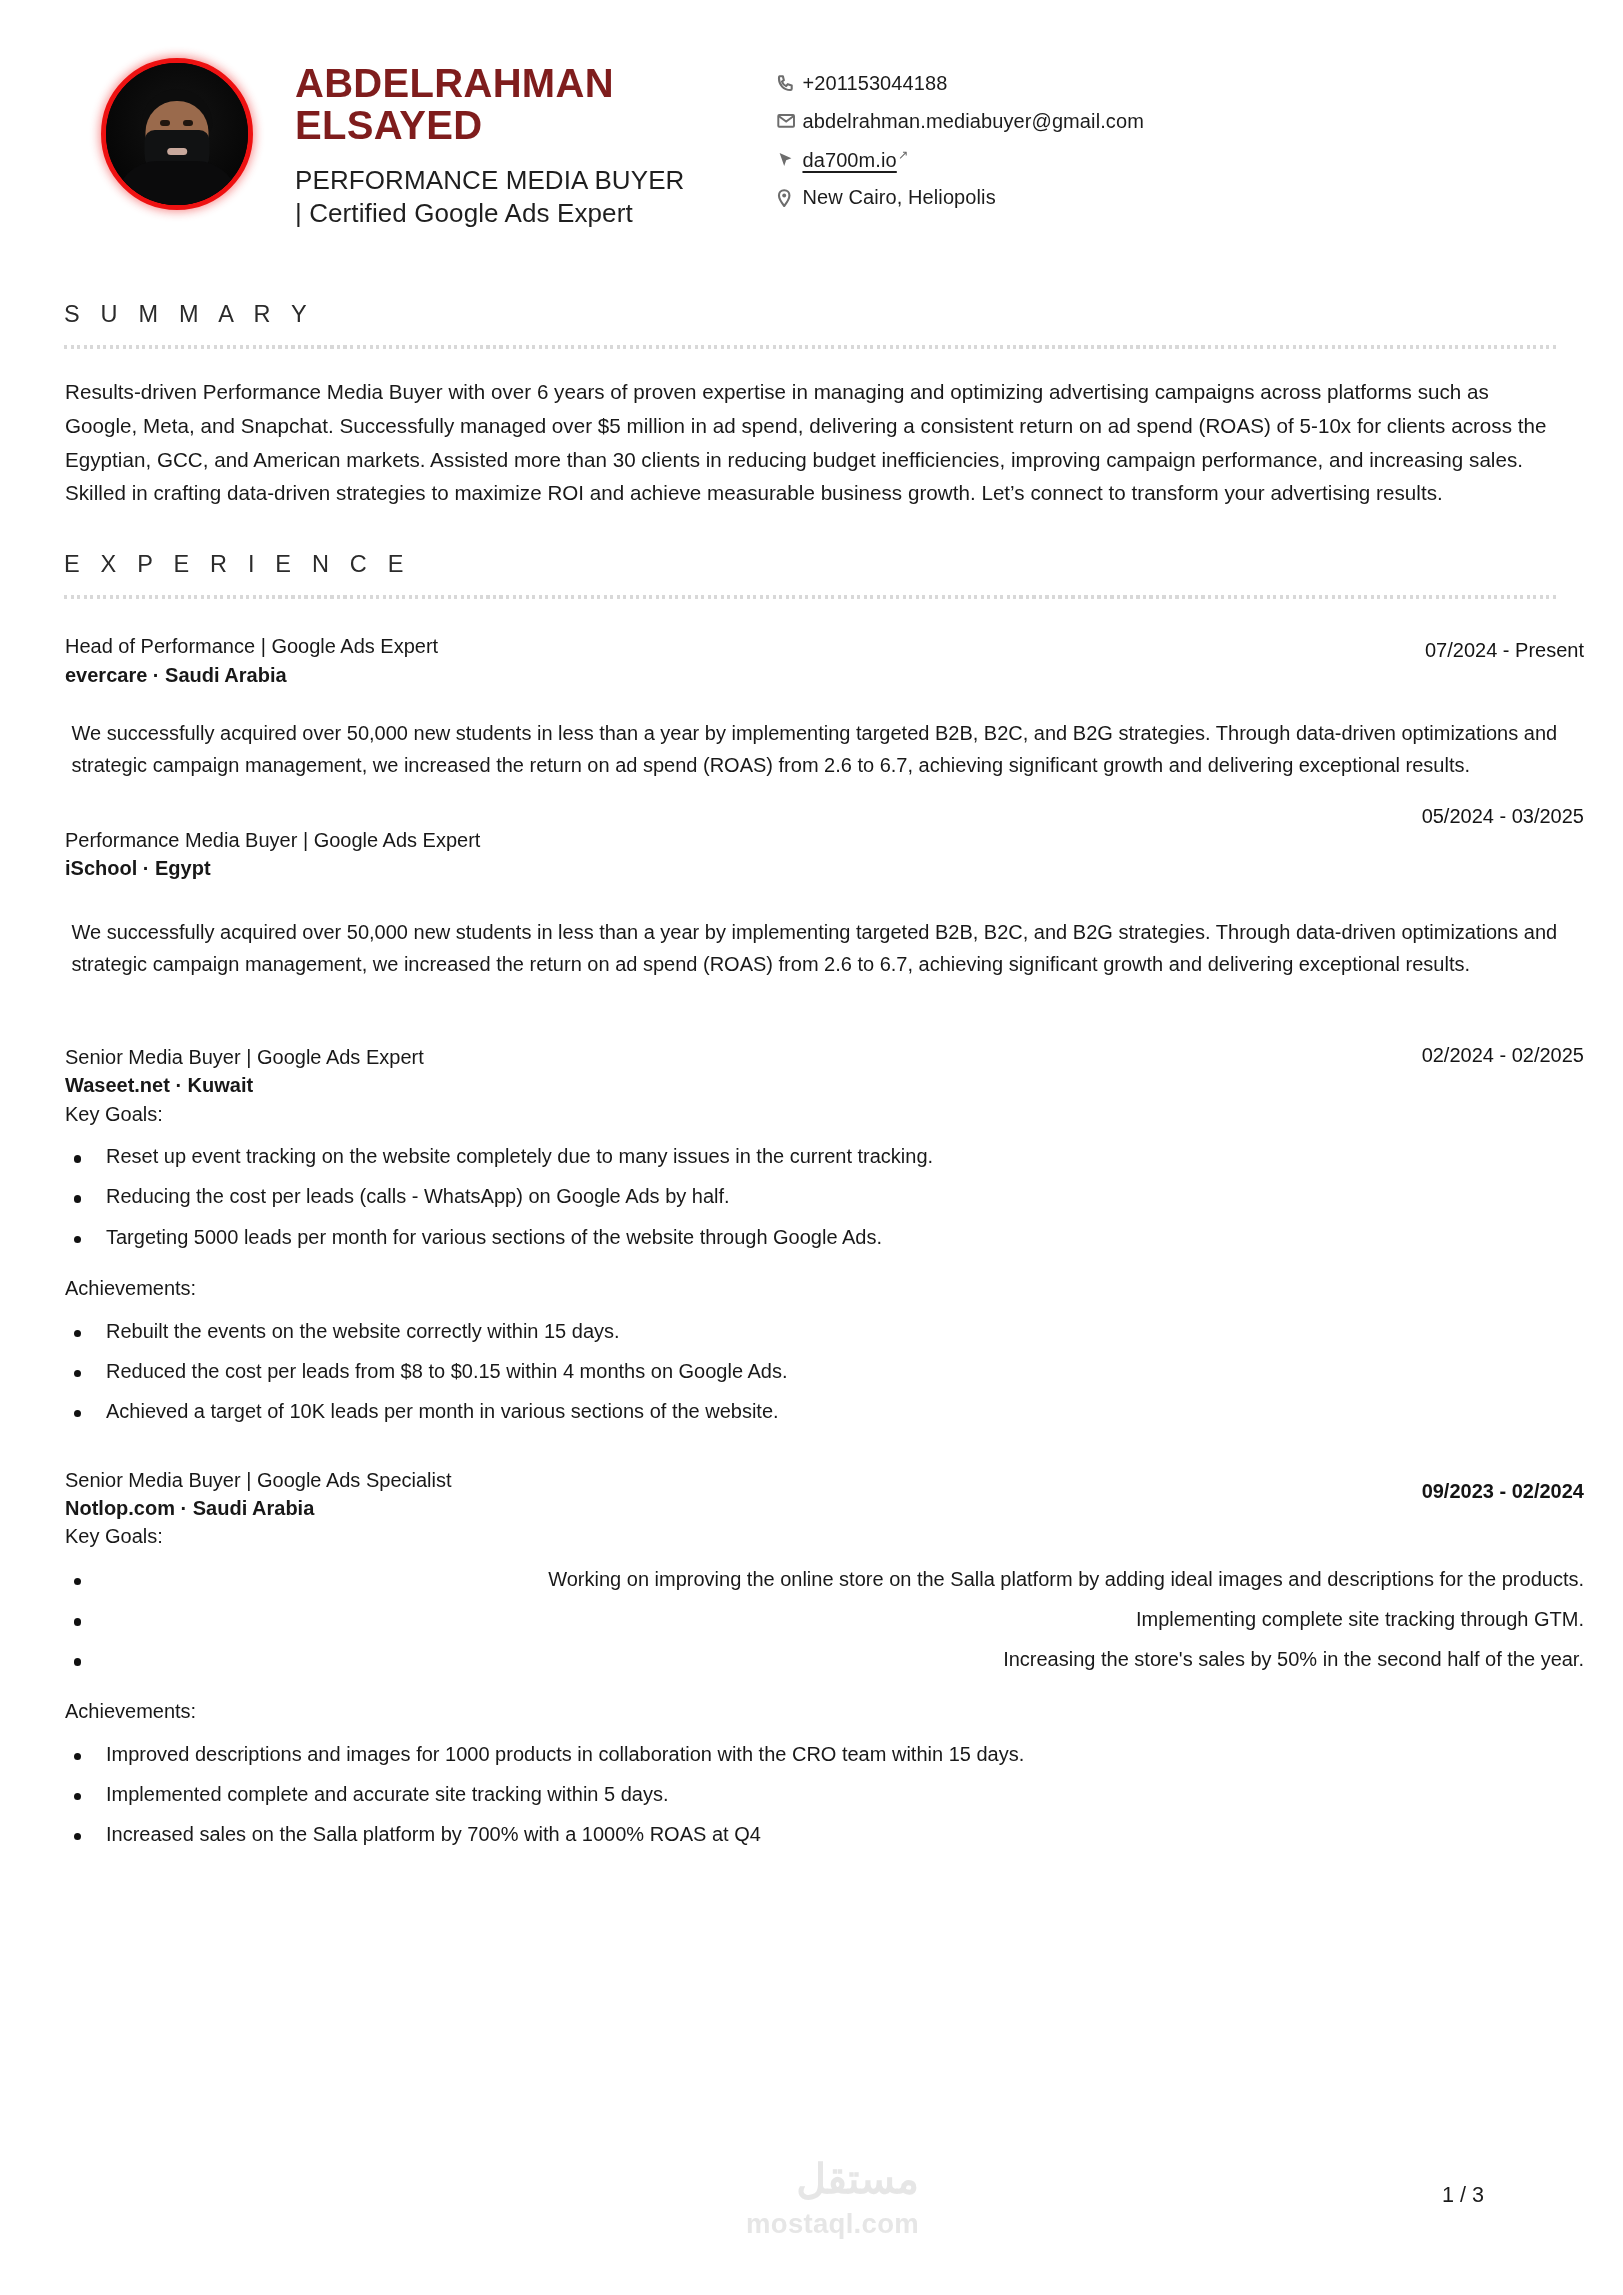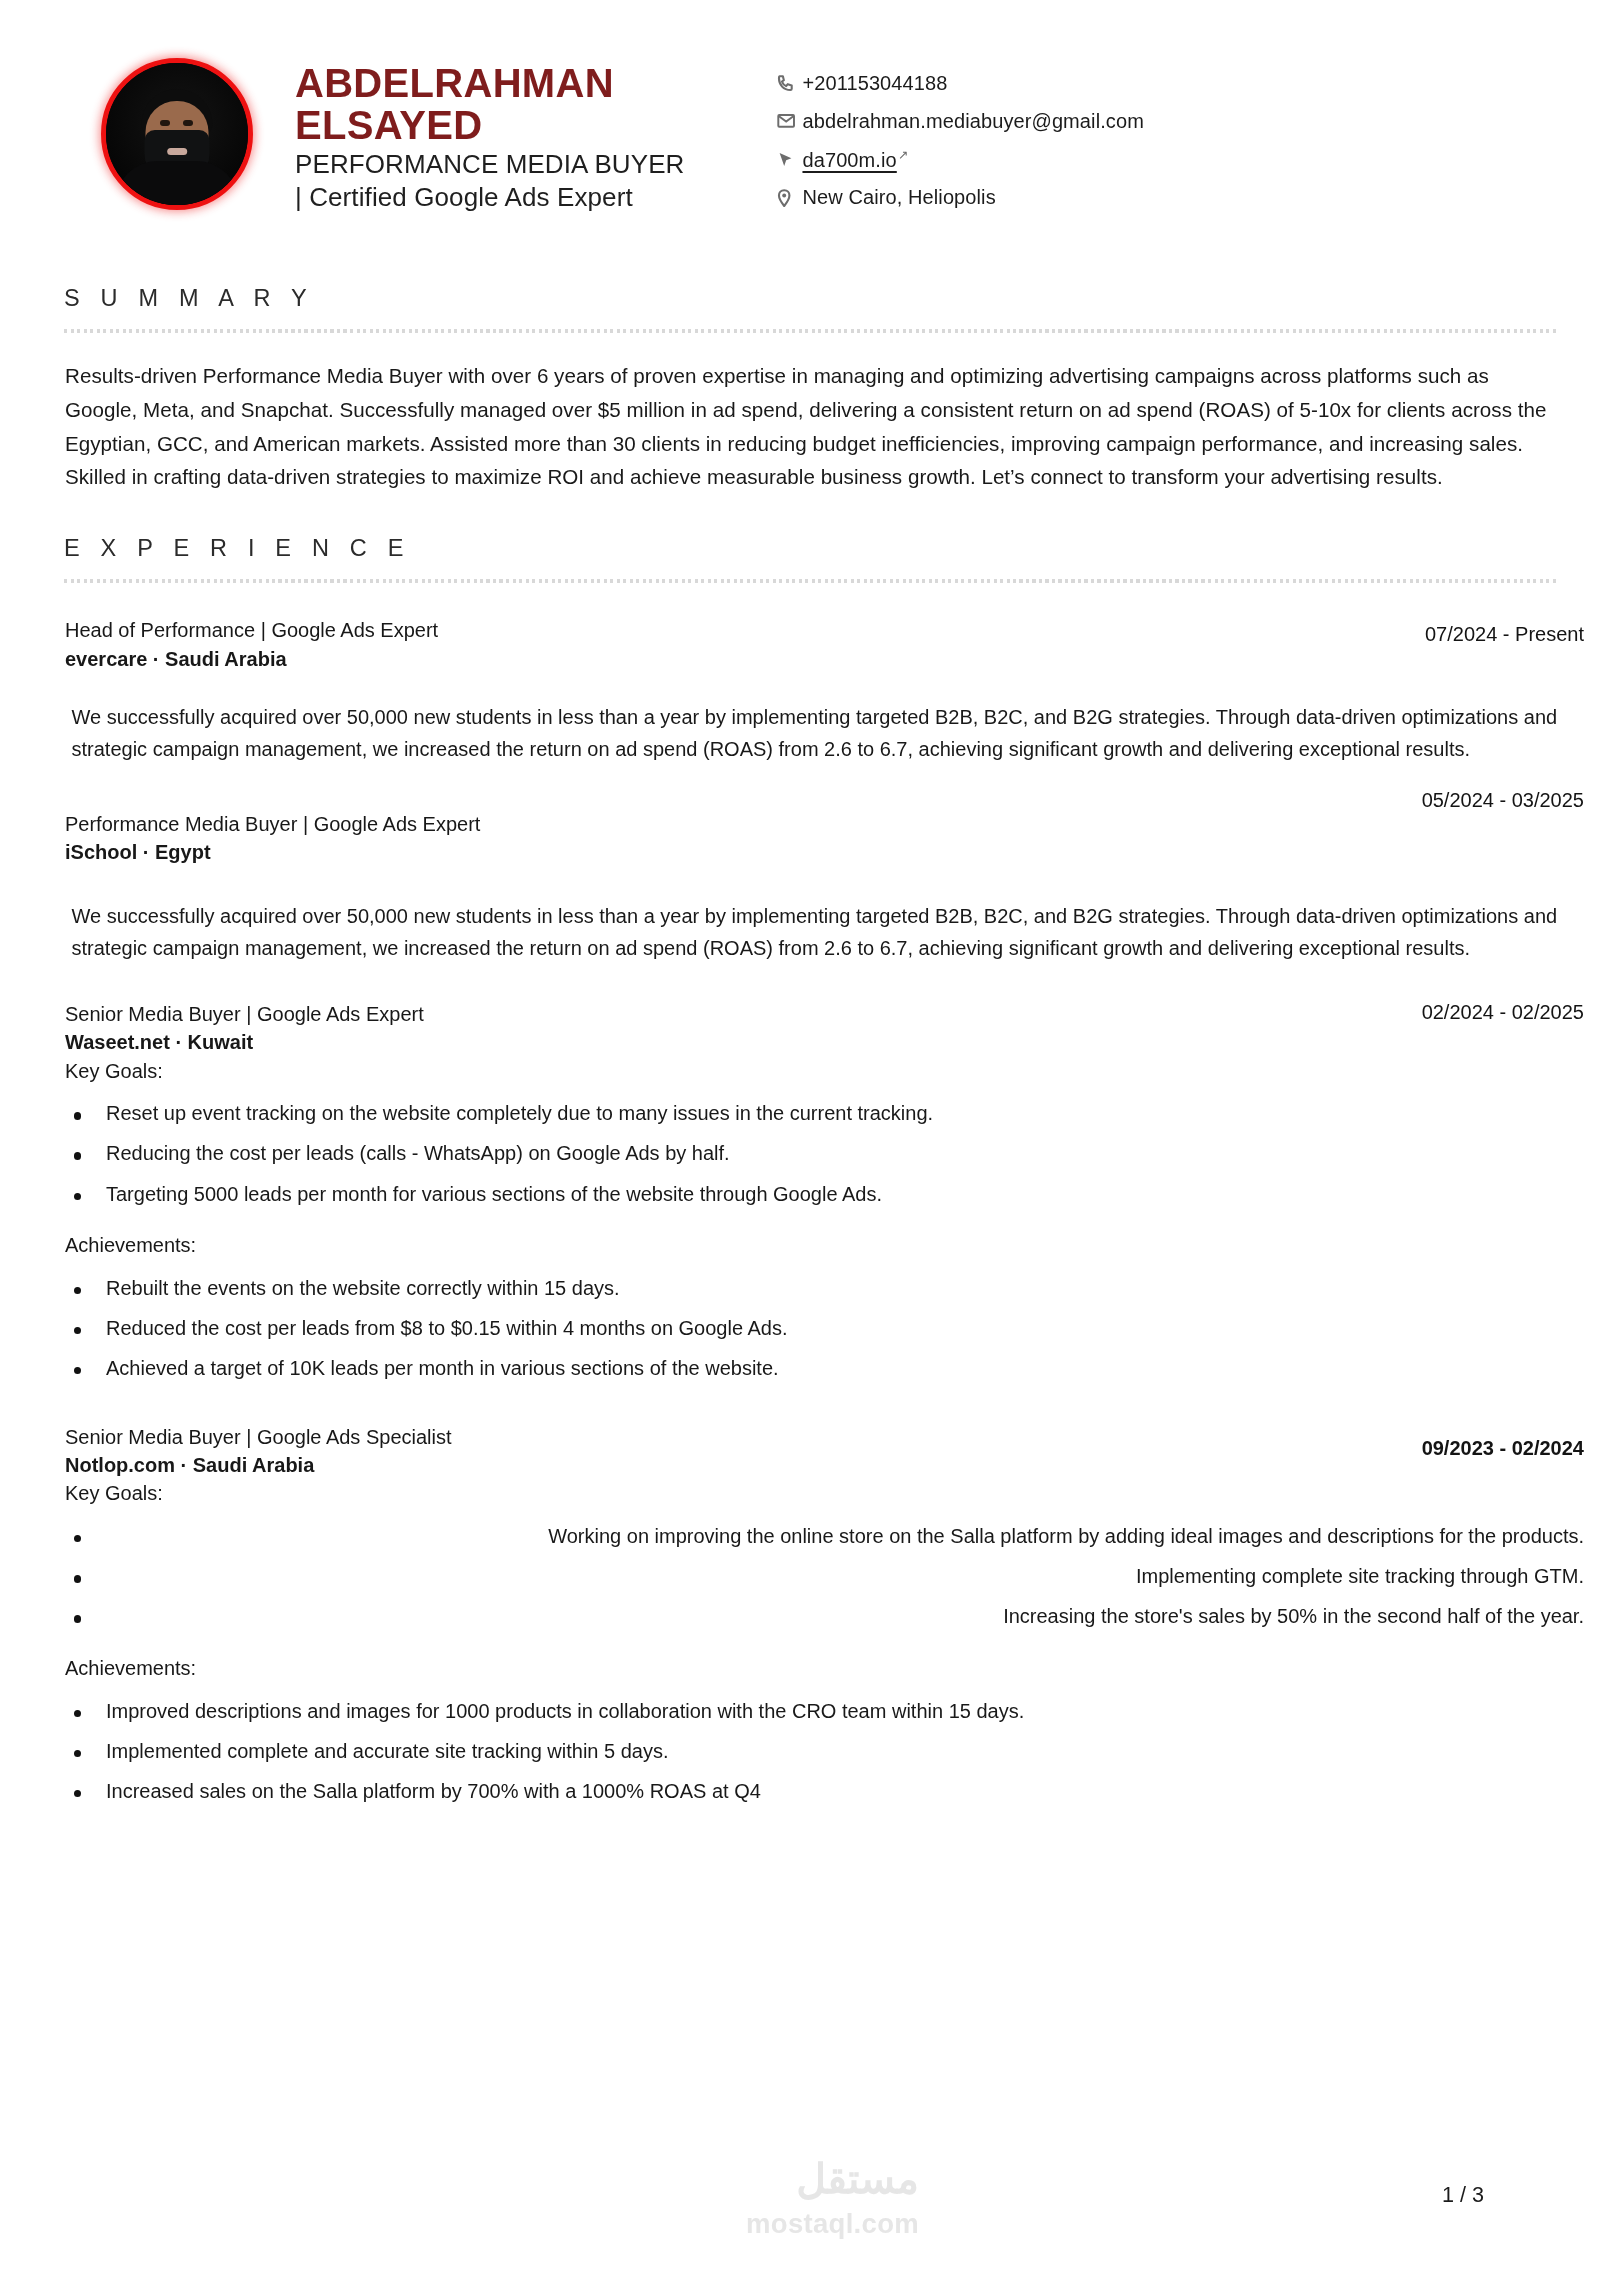--- a/index.html
+++ b/index.html
@@ -33,21 +33,21 @@
   .photo-wrap .eyeL { left:38%; } .photo-wrap .eyeR { left:54%; }
   .photo-wrap .body { position:absolute; left:50%; bottom:-3.9px; width:123px; height:48px; transform:translateX(-50%); background:#0b0b0c; border-radius:42px 42px 0 0; }
 
   .name-block { margin-left:42px; flex:0 0 auto; padding-top:5.2px; }
   .name {
     font-size:40px; font-weight:bold; letter-spacing:0.3px;
     line-height:1.04; color:#7f1d1d;
   }
   .tagline {
     font-size:26px; font-weight:400; color:#1f1f1f;
-    line-height:1.26; margin-top:2px; letter-spacing:0.1px;
+    line-height:1.26; margin-top:18px; letter-spacing:0.1px;
   }
 
   .contact { margin-left:93px; padding-top:14.4px; flex:1 1 auto; }
   .contact-row { display:flex; align-items:center; margin-bottom:14.4px; }
   .contact-row:last-child { margin-bottom:0; }
   .c-icon { width:25px; flex:0 0 25px; display:flex; align-items:center; justify-content:flex-start; }
   .c-icon svg { display:block; }
   .c-text { font-size:20px; color:#1c1c1c; letter-spacing:0.1px; }
   .c-link { text-decoration:underline; text-underline-offset:3.9px; color:#1c1c1c; }
   .ext-arrow { font-size:12.4px; vertical-align:super; color:#6a6a6a; margin-left:1.3px; }
@@ -201,21 +201,21 @@
 
     <div class="job" style="margin-top:44px;">
       <div class="job-head">
         <div class="job-title">Performance Media Buyer | Google Ads Expert</div>
         <div class="job-org">iSchool · Egypt</div>
         <div class="job-date" style="top:-21px;">05/2024 - 03/2025</div>
       </div>
       <div class="job-desc" style="margin-top:33px;">We successfully acquired over 50,000 new students in less than a year by implementing targeted B2B, B2C, and B2G strategies. Through data-driven optimizations and strategic campaign management, we increased the return on ad spend (ROAS) from 2.6 to 6.7, achieving significant growth and delivering exceptional results.</div>
     </div>
 
-    <div class="job" style="margin-top:35px;">
+    <div class="job" style="margin-top:62px;">
       <div class="job-head">
         <div class="job-title">Senior Media Buyer | Google Ads Expert</div>
         <div class="job-org">Waseet.net · Kuwait</div>
         <div class="job-date" style="top:1.3px;">02/2024 - 02/2025</div>
       </div>
       <div class="sub-label">Key Goals:</div>
       <ul class="bullets" style="margin-top:14.4px;">
         <li>Reset up event tracking on the website completely due to many issues in the current tracking.</li>
         <li>Reducing the cost per leads (calls - WhatsApp) on Google Ads by half.</li>
         <li>Targeting 5000 leads per month for various sections of the website through Google Ads.</li>

